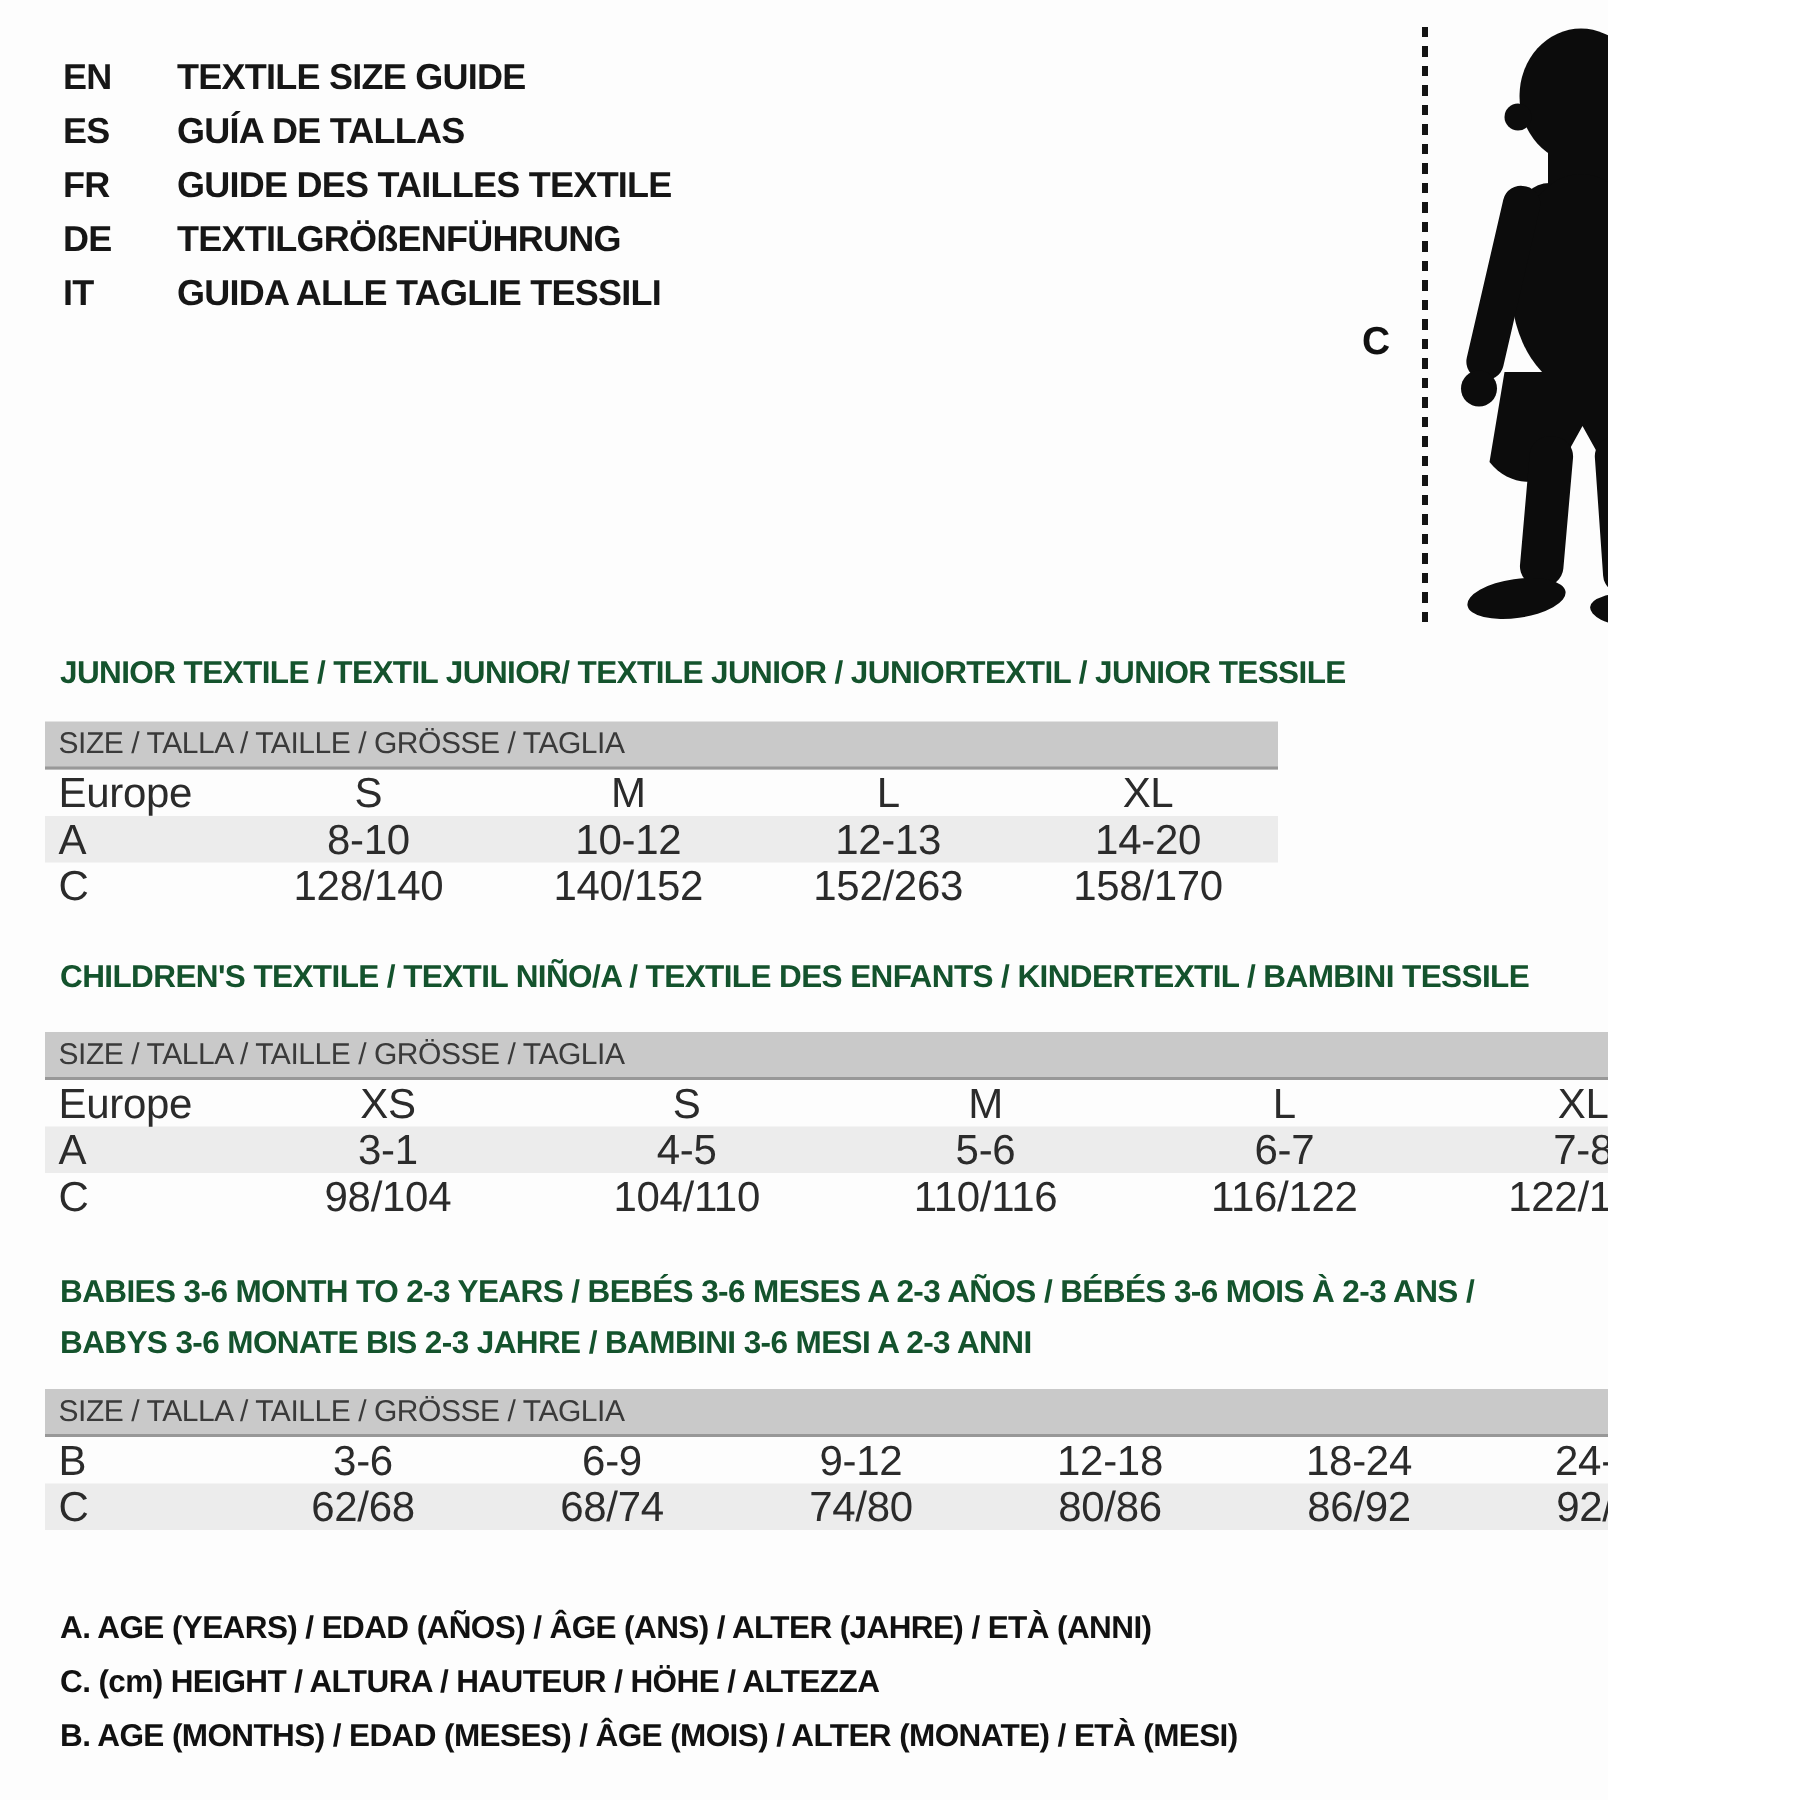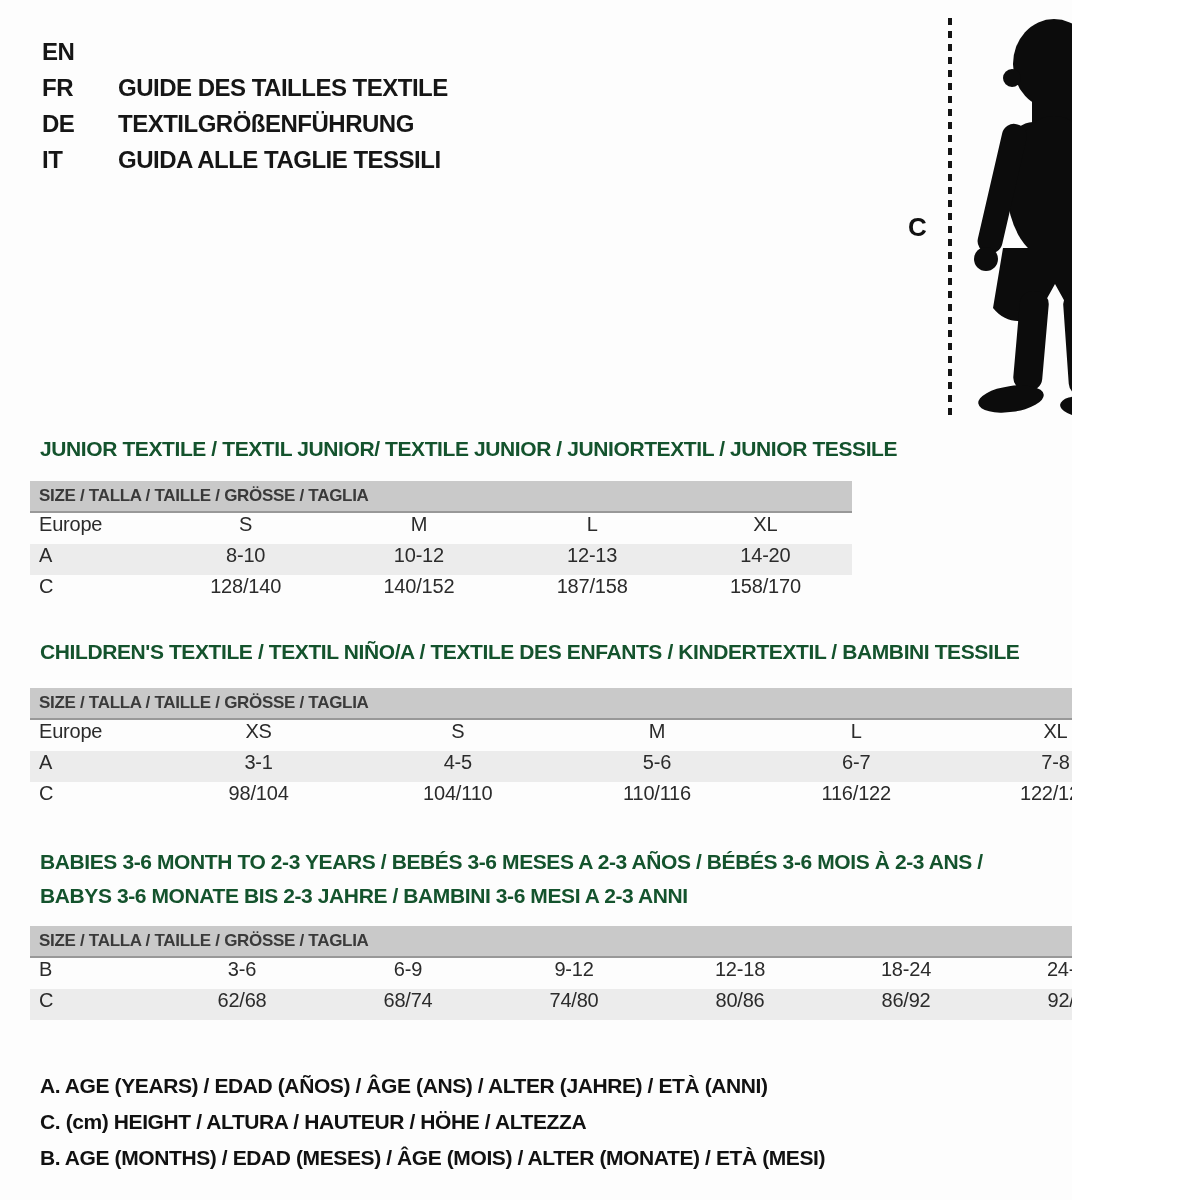--- a/index.html
+++ b/index.html
@@ -21,38 +21,43 @@
   .baby-svg{position:absolute;left:973px;top:16px;}
   
   .section-title{
     position:absolute;left:40px;font-size:21px;font-weight:700;
     letter-spacing:-0.4px;color:#14532d;white-space:nowrap;
   }
   
   .tbl{position:absolute;left:30px;}
   .bar{
     height:30px;line-height:30px;background:#c9c9c9;border-bottom:2px solid #989898;
-    padding-left:9px;font-size:17px;font-weight:700;letter-spacing:-0.3px;color:#3a3a3a;
+    padding-left:9px;font-size:20px;font-weight:400;letter-spacing:-0.3px;color:#3a3a3a;
   }
-  .trow{display:flex;height:31px;font-size:20px;letter-spacing:-0.2px;color:#2b2b2b;}
+  .trow{display:flex;height:31px;font-size:28px;letter-spacing:-0.2px;color:#2b2b2b;}
   .trow.shade{background:#ececec;}
   .c0{width:120px;padding-left:9px;}
   .cv{flex:1;text-align:center;}
   
   .legend{position:absolute;left:40px;top:1068px;}
   .legend-line{height:36px;line-height:36px;font-size:21px;font-weight:700;letter-spacing:-0.4px;color:#111;white-space:nowrap;}
 </style>
 </head>
 <body>
 
 <div class="sheet">
 
   <div class="lang-block">
     <div class="lang-row">
       <span class="lang-code">EN</span>
+      <span class="lang-label">TEXTILE SIZE GUIDE</span>
+    </div>
+    <div class="lang-row">
+      <span class="lang-code">ES</span>
+      <span class="lang-label">GUÍA DE TALLAS</span>
     </div>
     <div class="lang-row">
       <span class="lang-code">FR</span>
       <span class="lang-label">GUIDE DES TAILLES TEXTILE</span>
     </div>
     <div class="lang-row">
       <span class="lang-code">DE</span>
       <span class="lang-label">TEXTILGRÖßENFÜHRUNG</span>
     </div>
     <div class="lang-row">
@@ -97,21 +102,21 @@
       <div class="c0">A</div>
       <div class="cv">8-10</div>
       <div class="cv">10-12</div>
       <div class="cv">12-13</div>
       <div class="cv">14-20</div>
     </div>
     <div class="trow">
       <div class="c0">C</div>
       <div class="cv">128/140</div>
       <div class="cv">140/152</div>
-      <div class="cv">187/158</div>
+      <div class="cv">152/263</div>
       <div class="cv">158/170</div>
     </div>
   </div>
 
   <div class="section-title" style="top:640px;">CHILDREN'S TEXTILE / TEXTIL NIÑO/A / TEXTILE DES ENFANTS / KINDERTEXTIL / BAMBINI TESSILE</div>
   <div class="tbl" style="top:688px;width:1125px;">
     <div class="bar">SIZE / TALLA / TAILLE / GRÖSSE / TAGLIA</div>
     <div class="trow">
       <div class="c0">Europe</div>
       <div class="cv">XS</div>

